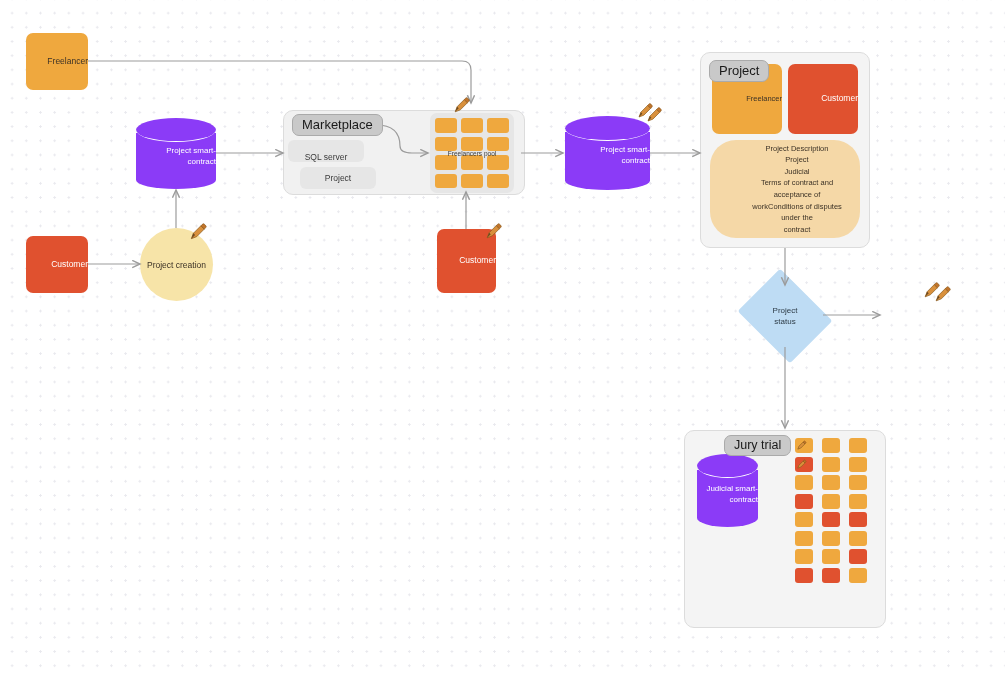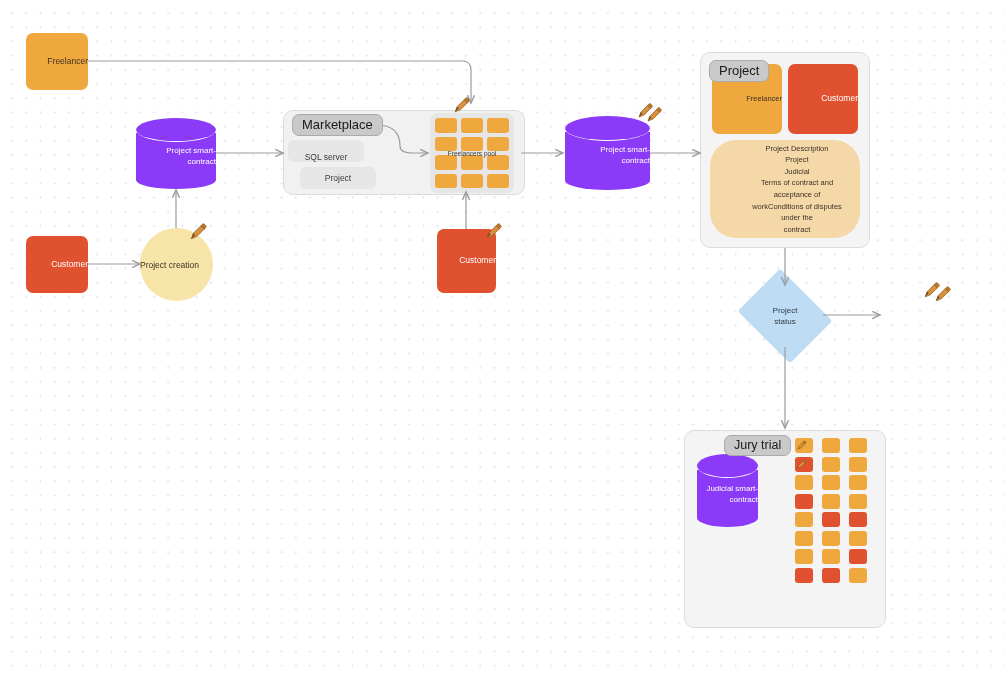--- a/index.html
+++ b/index.html
@@ -49,21 +49,21 @@
     color: #ffffff;
     font-size: 8px;
     line-height: 1.35;
     z-index: 3;
   }
 
   
   .circle {
     border-radius: 50%;
     background: #F7E4A8;
-    display: flex; align-items: center; justify-content: flex-start;
+    display: flex; align-items: center; justify-content: center;
     text-align: center;
     font-size: 8.5px; color: #3c3226;
   }
 
   
   .diamond-wrap { }
   .diamond-shape {
     position: absolute; inset: 0;
     background: #BEDCF4;
     transform: rotate(45deg);

